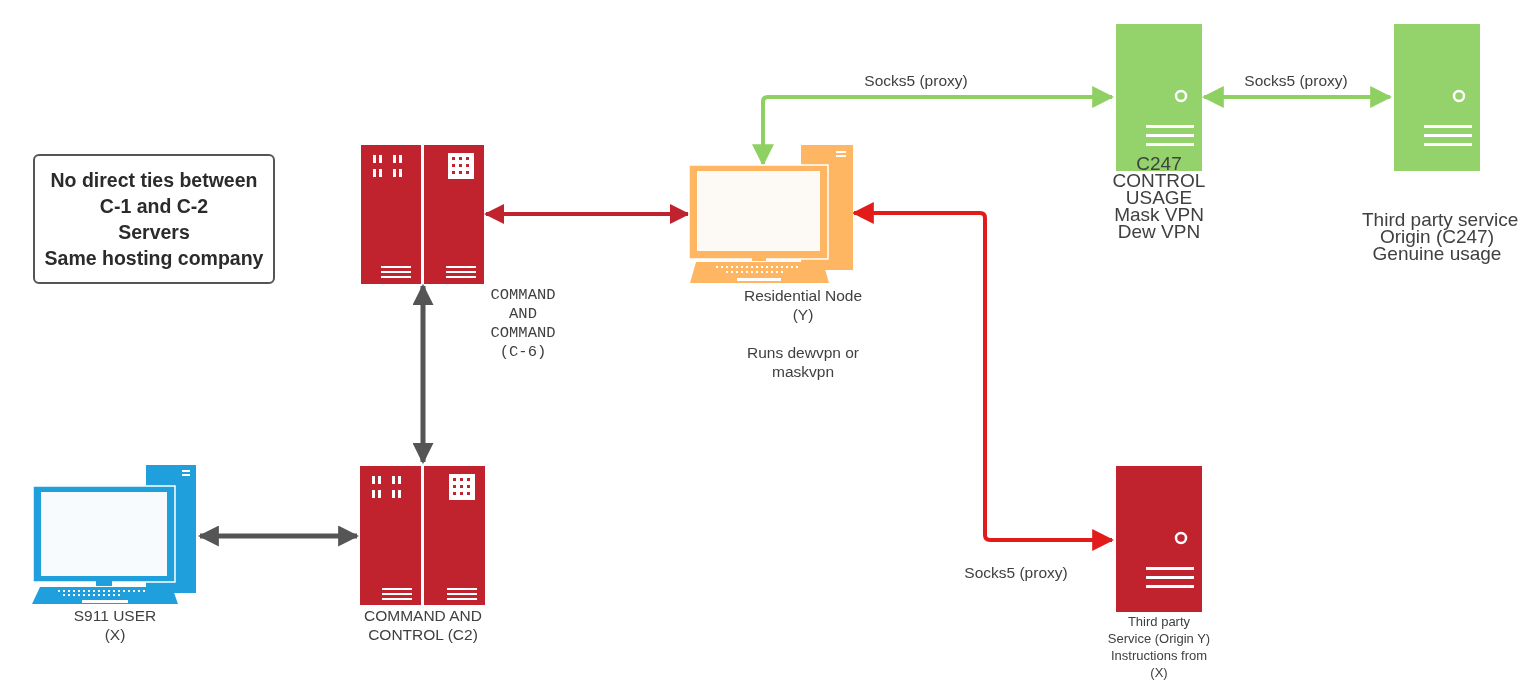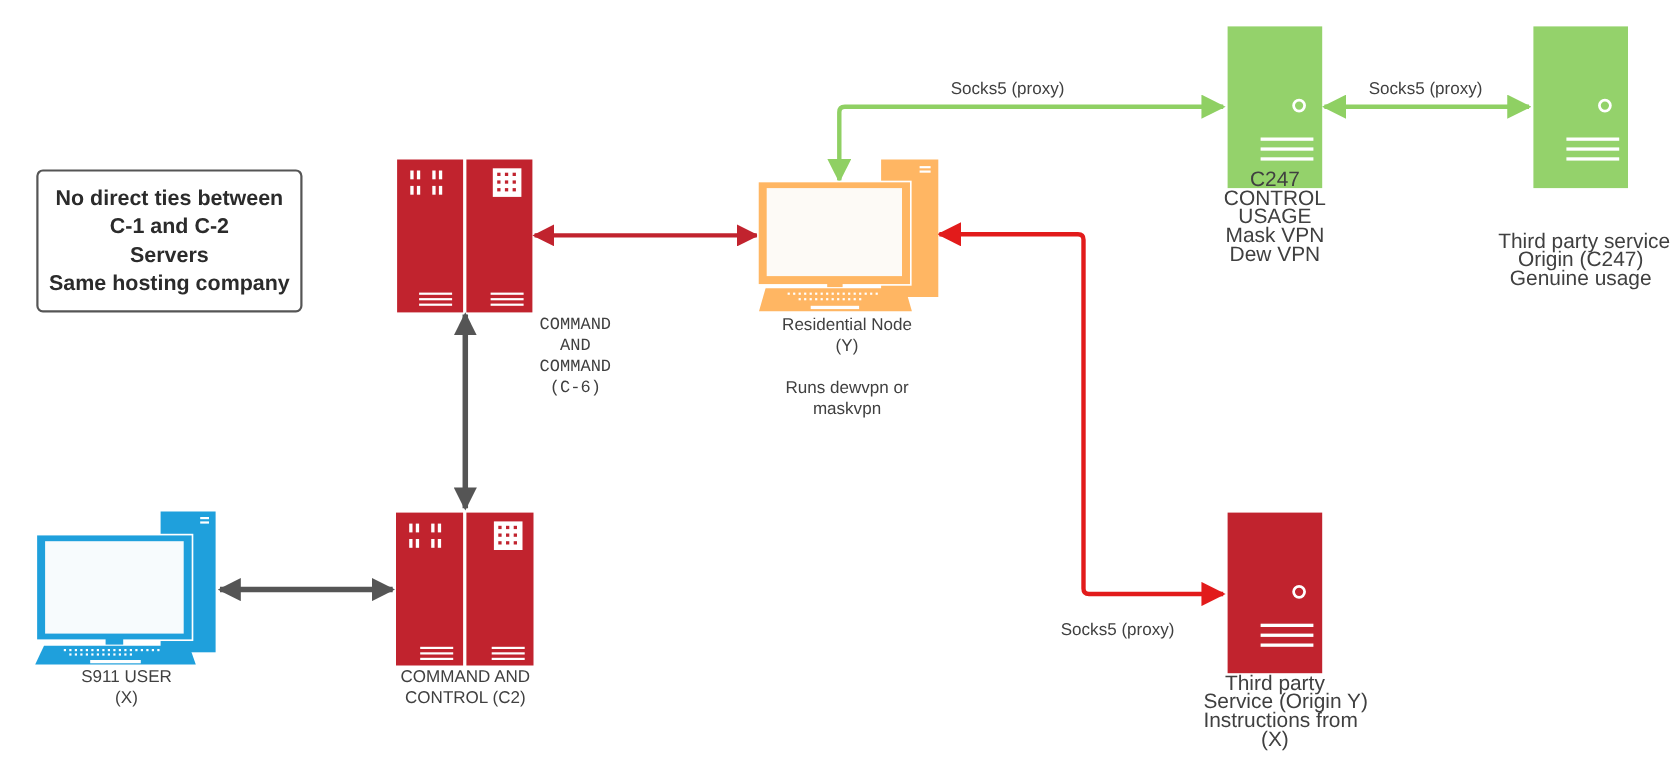--- a/index.html
+++ b/index.html
@@ -228,21 +228,21 @@
 <div class="lbl" style="left:343px; top:606px; width:160px;">
   <div>COMMAND AND</div>
   <div>CONTROL (C2)</div>
 </div>
 
 <div class="lbl" style="left:40px; top:606px; width:150px;">
   <div>S911 USER</div>
   <div>(X)</div>
 </div>
 
-<div class="lbl" style="left:690px; top:286px; width:160px;">
+<div class="lbl" style="left:723px; top:286px; width:160px;">
   <div>Residential Node</div>
   <div>(Y)</div>
   <div style="height:19px;"></div>
   <div>Runs dewvpn or</div>
   <div>maskvpn</div>
 </div>
 
 <div class="lbl" style="left:1099px; top:155px; width:120px; font-size:19px; line-height:17px;">
   <div>C247</div>
   <div>CONTROL</div>
@@ -250,21 +250,21 @@
   <div>Mask VPN</div>
   <div>Dew VPN</div>
 </div>
 
 <div class="lbl" style="left:1362px; top:171px; width:150px; font-size:19px; line-height:17px;margin-top:40px;">
   <div>Third party service</div>
   <div>Origin (C247)</div>
   <div>Genuine usage</div>
 </div>
 
-<div class="lbl" style="left:1094px; top:613px; width:130px; font-size:19px; line-height:17px;">
+<div class="lbl" style="left:1094px; top:613px; width:130px; font-size:13px; line-height:17px;">
   <div>Third party</div>
   <div>Service (Origin Y)</div>
   <div>Instructions from</div>
   <div>(X)</div>
 </div>
 
 <div class="lbl" style="left:846px; top:71px; width:140px;">Socks5 (proxy)</div>
 <div class="lbl" style="left:1226px; top:71px; width:140px;">Socks5 (proxy)</div>
 <div class="lbl" style="left:946px; top:563px; width:140px;">Socks5 (proxy)</div>
 

